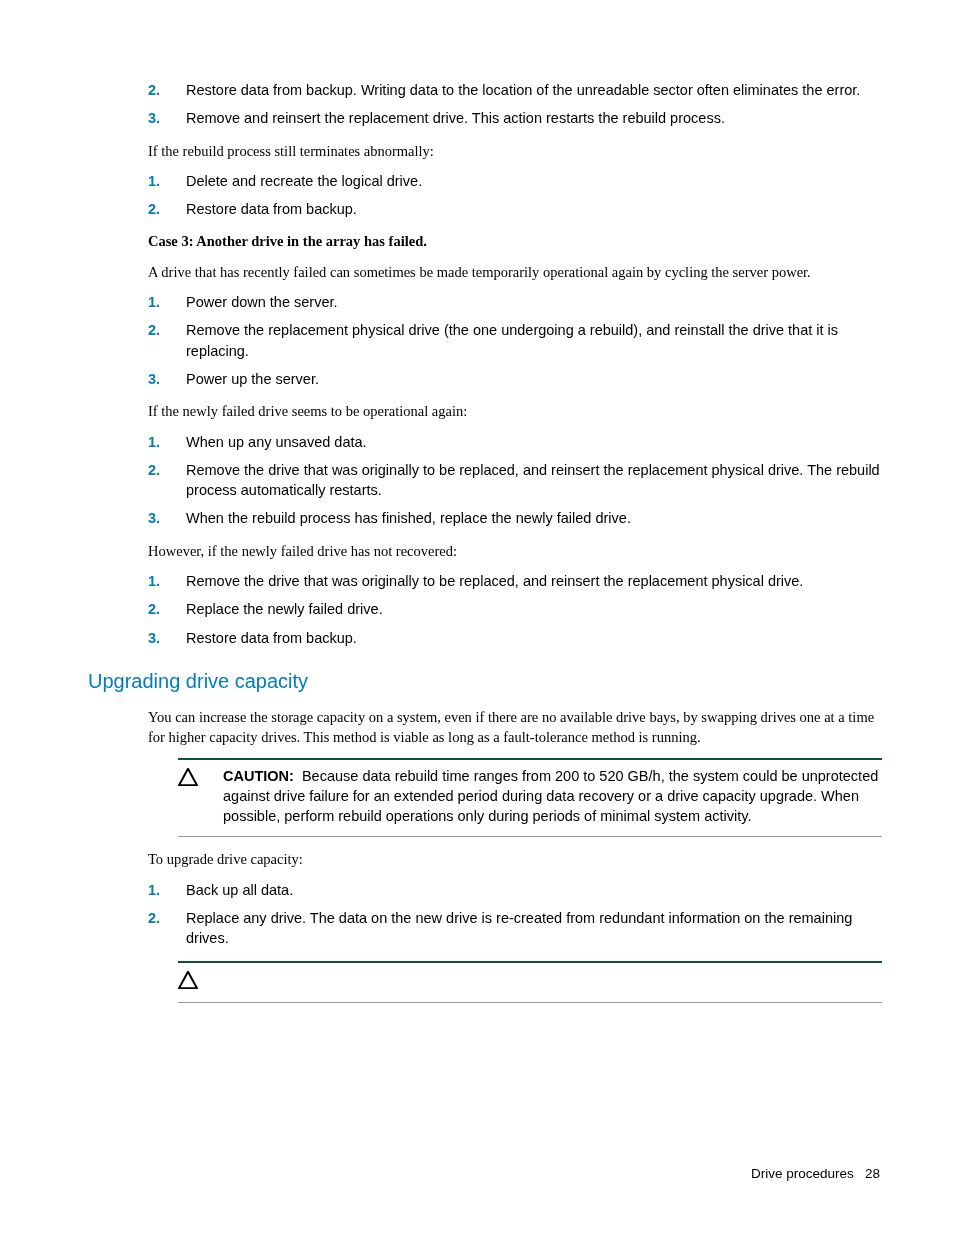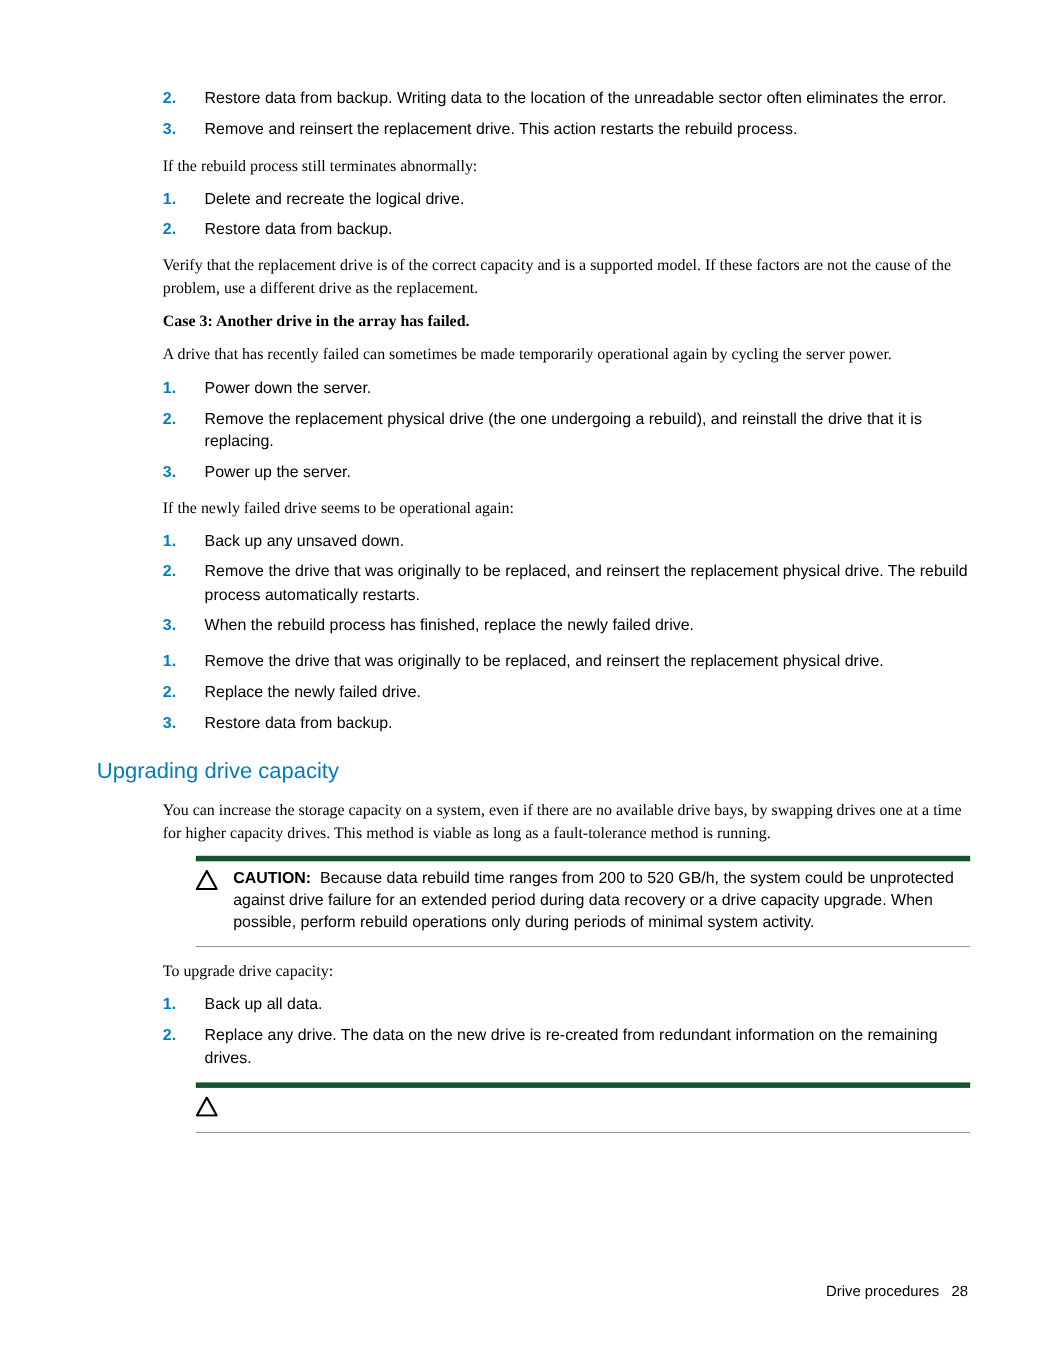--- a/index.html
+++ b/index.html
@@ -48,24 +48,25 @@
     flex: 1;
   }
   h2.section {
     font-size: 20px;
     font-weight: normal;
     color: #007dba;
     margin: 22px 0 14px -60px;
   }
   .caution-block {
     margin: 8px 0 12px 30px;
-    border-top: 5px solid #14532d;
+    border-top: 2px solid #14532d;
     border-bottom: 1px solid #999;
     padding: 6px 0 10px 0;
     display: flex;
+    gap: 11px;
   }
   .caution-icon {
     width: 34px;
     flex-shrink: 0;
     padding-top: 2px;
   }
   .caution-icon svg {
     width: 20px;
     height: 18px;
   }
@@ -106,21 +107,20 @@
       <li>
           <span class="num">1.</span>
           <span class="txt">Delete and recreate the logical drive.</span>
         </li>
       <li>
           <span class="num">2.</span>
           <span class="txt">Restore data from backup.</span>
         </li>
     </ol>
 
-    <p>Verify that the replacement drive is of the correct capacity and is a supported model. If these factors are not the cause of the problem, use a different drive as the replacement.</p>
 
     <p class="bold">Case 3: Another drive in the array has failed.</p>
     <p>A drive that has recently failed can sometimes be made temporarily operational again by cycling the server power.</p>
 
     <ol>
       <li>
           <span class="num">1.</span>
           <span class="txt">Power down the server.</span>
         </li>
       <li>
@@ -131,32 +131,33 @@
           <span class="num">3.</span>
           <span class="txt">Power up the server.</span>
         </li>
     </ol>
 
     <p>If the newly failed drive seems to be operational again:</p>
 
     <ol>
       <li>
           <span class="num">1.</span>
-          <span class="txt">Back up any unsaved down.</span>
+          <span class="txt">When up any unsaved data.</span>
         </li>
       <li>
           <span class="num">2.</span>
           <span class="txt">Remove the drive that was originally to be replaced, and reinsert the replacement physical drive. The rebuild process automatically restarts.</span>
         </li>
       <li>
           <span class="num">3.</span>
           <span class="txt">When the rebuild process has finished, replace the newly failed drive.</span>
         </li>
     </ol>
 
+    <p>However, if the newly failed drive has not recovered:</p>
 
     <ol>
       <li>
           <span class="num">1.</span>
           <span class="txt">Remove the drive that was originally to be replaced, and reinsert the replacement physical drive.</span>
         </li>
       <li>
           <span class="num">2.</span>
           <span class="txt">Replace the newly failed drive.</span>
         </li>

